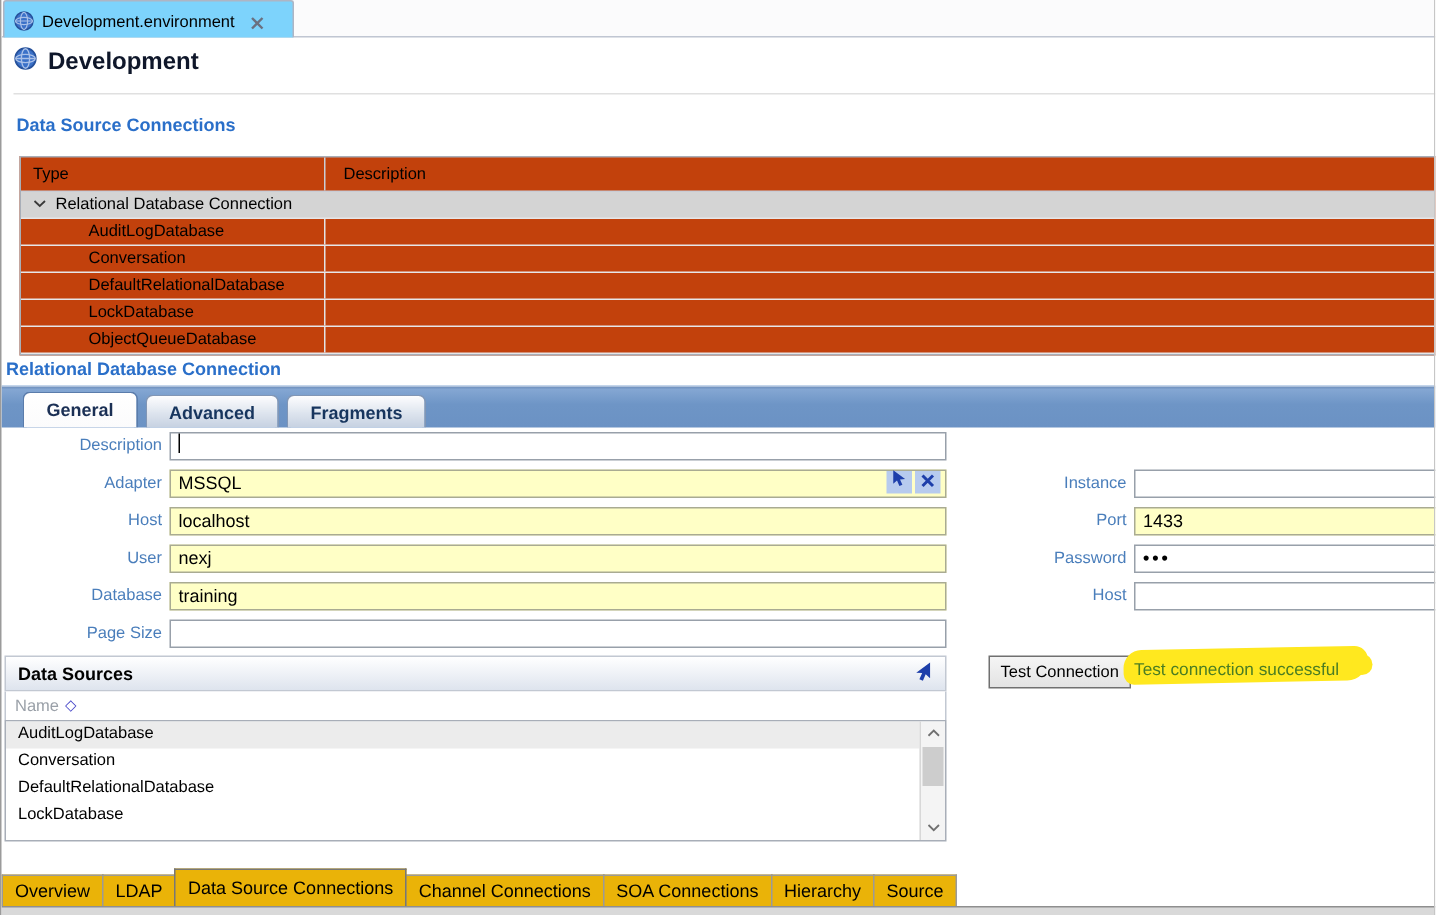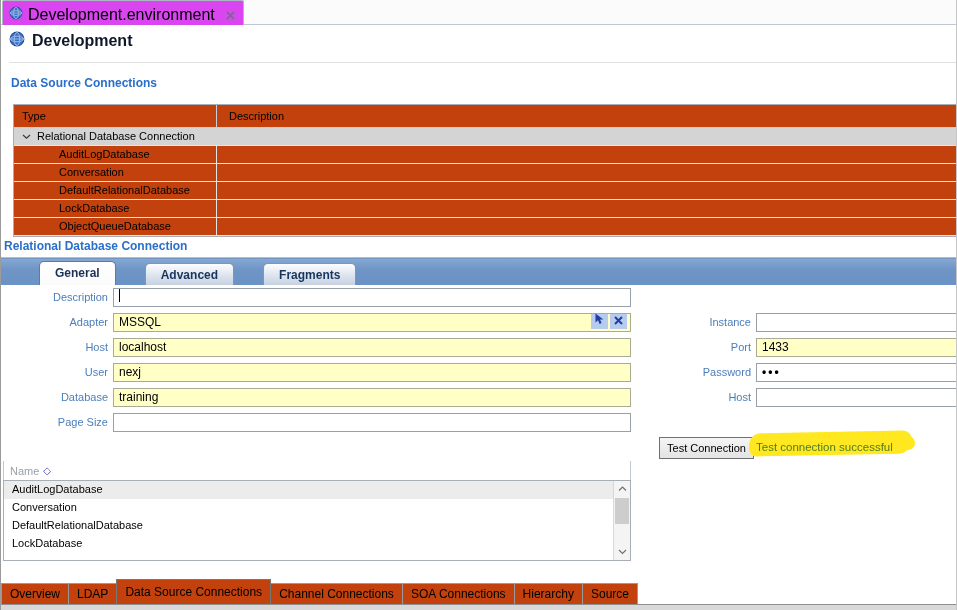--- a/index.html
+++ b/index.html
@@ -6,23 +6,23 @@
   html,body { background:#ffffff; }
   body { font-family:"Liberation Sans", sans-serif; }
   #app {
     position:relative; width:957px; height:610px; background:#fff;
     overflow:hidden; border-left:1px solid #9b9b9b; font-size:11px; color:#000;
   }
 
   
   .etabstrip { position:absolute; top:0; left:0; right:0; height:25px; background:#fbfbfc; border-bottom:1px solid #c0c6d2; }
   .etab {
-    position:absolute; top:0; left:1px; height:25px; padding:4px 8px 0 6px;
-    background:#d946ef; border:1px solid #aeb5c4; border-bottom:none; border-radius:2px 2px 0 0;
-    display:flex; align-items:center; gap:5px; font-size:16px; z-index:2;
+    position:absolute; top:0; left:1px; height:25px; padding:4px 19px 0 6px;
+    background:#7dd3fc; border:1px solid #aeb5c4; border-bottom:none; border-radius:2px 2px 0 0;
+    display:flex; align-items:center; gap:5px; font-size:11px; z-index:2;
   }
   .etab .close { margin-left:6px; cursor:pointer; display:flex; }
 
   
   .pagetitle { position:absolute; top:31px; left:8px; display:flex; align-items:center; gap:7px;
     color:#0f172a; font-size:16px; font-weight:bold; }
   .sep { position:absolute; top:62px; left:8px; right:0; height:1px; background:#e0e0e0; }
 
   .sectiontitle { position:absolute; top:76px; left:10px; color:#2a6fc9; font-weight:bold; font-size:12px; }
 
@@ -40,21 +40,21 @@
 
   .detailtitle { position:absolute; top:239px; left:3px; color:#2a6fc9; font-weight:bold; font-size:12px; }
 
   
   .band { position:absolute; top:257px; left:0; right:0; height:28px;
     background:linear-gradient(180deg,#8aabd6 0%,#6e95c6 45%,#6b92c4 100%);
     box-shadow:inset 0 1px 0 rgba(255,255,255,.4), inset 0 2px 0 rgba(60,90,140,.25); }
   .band .tabs { position:absolute; bottom:0; left:14px; display:flex; align-items:flex-end; gap:5px; }
   .vtab { border-radius:5px 5px 0 0; font-weight:bold; font-size:12px; color:#17355e;
     padding:4px 15px 3px 15px; border:1px solid #8196b5; border-bottom:none; cursor:pointer;
-    background:linear-gradient(180deg,#fdfdfe 0%,#dde4ee 55%,#c6d1e1 100%);margin-left:24px; }
+    background:linear-gradient(180deg,#fdfdfe 0%,#dde4ee 55%,#c6d1e1 100%); }
   .vtab.active { background:linear-gradient(180deg,#ffffff,#fbfbfc); border-color:#5a7cab; padding-bottom:5px; color:#1b3055; }
 
   
   .frow { position:absolute; height:19px; }
   .flabel { position:absolute; left:8px; width:99px; text-align:right; color:#4a7ebb; line-height:19px; font-size:11px; }
   .flabel.r { left:640px; width:110px; }
   .finput { position:absolute; left:112px; width:518px; height:19px; border:1px solid #98a0aa; background:#fff;
     padding:0 3px 0 5px; font-size:12px; line-height:17px; display:flex; align-items:flex-start; }
   .finput.r { left:755px; width:205px; }
   .finput.yellow { background:#ffffc6; border-color:#a9ab92; }
@@ -86,21 +86,21 @@
     border:1px solid #707070; background:linear-gradient(180deg,#f5f5f5,#e3e3e3);
     font-size:11px; display:flex; align-items:center; justify-content:center; cursor:pointer; }
   .hl { position:absolute; top:432px; left:748px; width:163px; height:23px; background:#ffe81f;
     border-radius:12px 9px 14px 7px; transform:rotate(-1.1deg); }
   .hl2 { position:absolute; top:436px; left:900px; width:14px; height:14px; background:#ffe81f; border-radius:50%; }
   .testmsg { position:absolute; top:441px; left:755px; color:#4b7d23; font-size:11.5px;text-align:right; }
 
   
   .btabs { position:absolute; top:579px; left:0; right:0; height:25px; display:flex; align-items:flex-end; }
   .btab { height:21px; padding:3px 8px 0 8px; font-size:12px; border:1px solid #9a9a9a; border-bottom:none;
-    background:#c2410c; margin-left:-1px; cursor:pointer; white-space:nowrap; }
+    background:#eab308; margin-left:-1px; cursor:pointer; white-space:nowrap; }
   .btab:first-child { margin-left:0; }
   .btab.active { height:25px; padding-top:5px; border-color:#777; position:relative; z-index:2; }
   .bstrip { position:absolute; top:604px; left:0; right:0; height:6px; background:#d9d9d9; border-top:1px solid #8f8f8f; }
   .redge { position:absolute; top:0; right:0; bottom:0; width:1px; background:#c6c6c6; }
 </style>
 </head>
 <body>
 
 <div id="app">
 
@@ -263,20 +263,27 @@
         <span class="fval pwd">•••</span>
       </div>
   </div>
   <div class="frow" style="top:388px;">
     <div class="flabel r">Host</div>
     <div class="finput r">
         <span class="fval"></span>
       </div>
   </div>
 
+  <div class="dshdr">
+    <span>Data Sources</span>
+    <span class="sp"></span>
+    <span><svg width="13" height="14" viewBox="0 0 11 12">
+          <path d="M9.4 0.5 L9.4 9.5 L6.9 7.3 L5.3 11 L3.3 10.1 L4.9 6.6 L1.5 6.4 Z" fill="#1e3faa"></path>
+        </svg></span>
+  </div>
   <div class="dsname">
     <span>Name</span>
     <span class="dia">◇</span>
   </div>
   <div class="dslist">
     <div class="dsitem sel">AuditLogDatabase</div>
     <div class="dsitem">Conversation</div>
     <div class="dsitem">DefaultRelationalDatabase</div>
     <div class="dsitem">LockDatabase</div>
     <div class="sbar">

